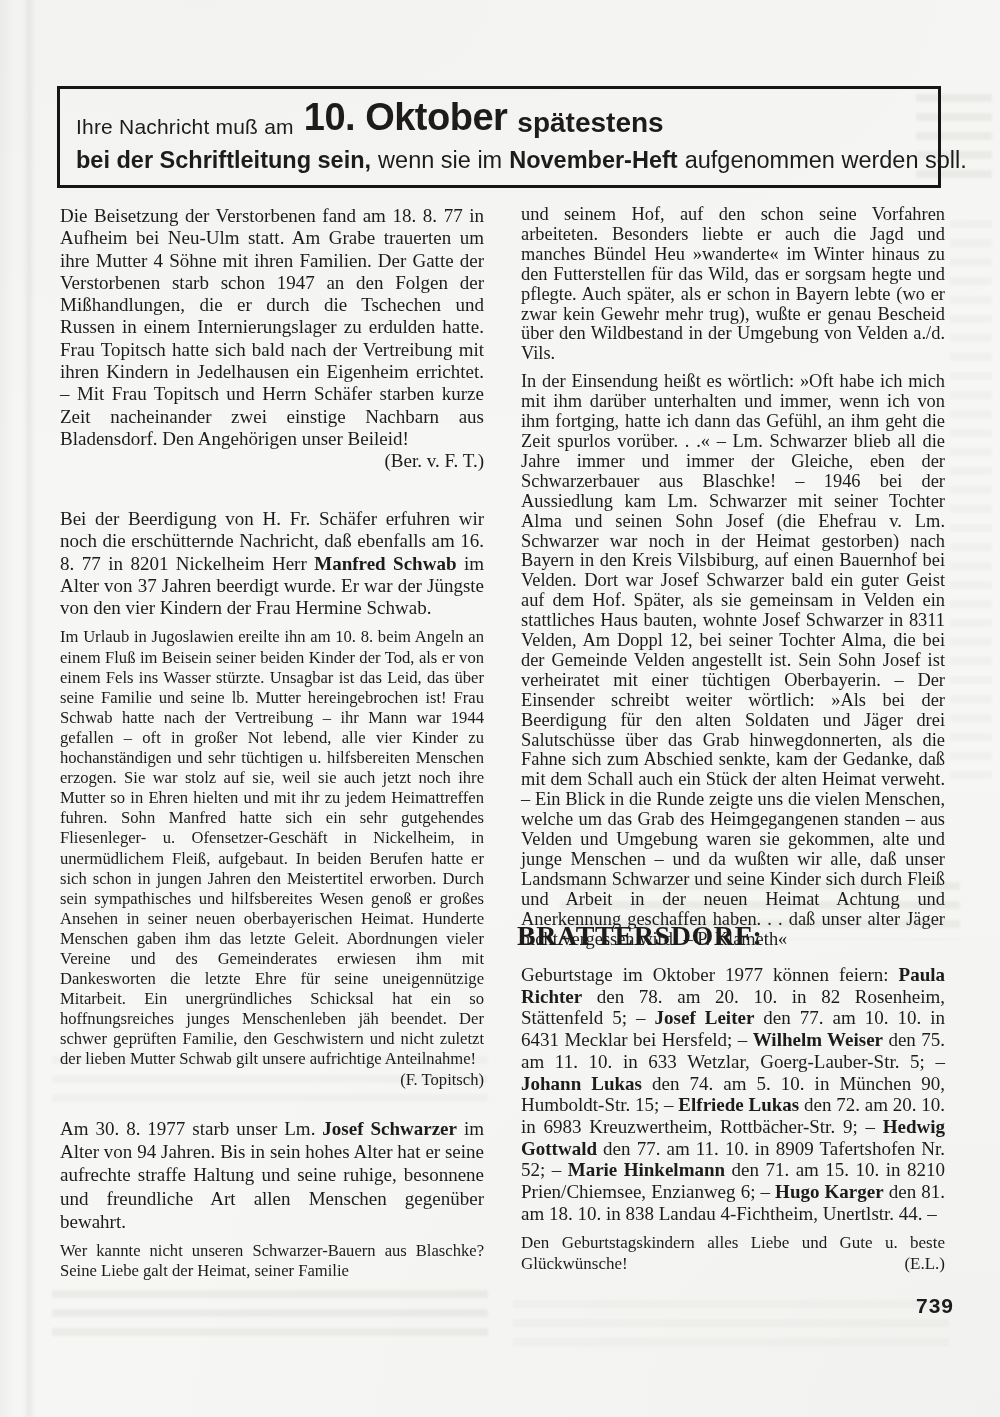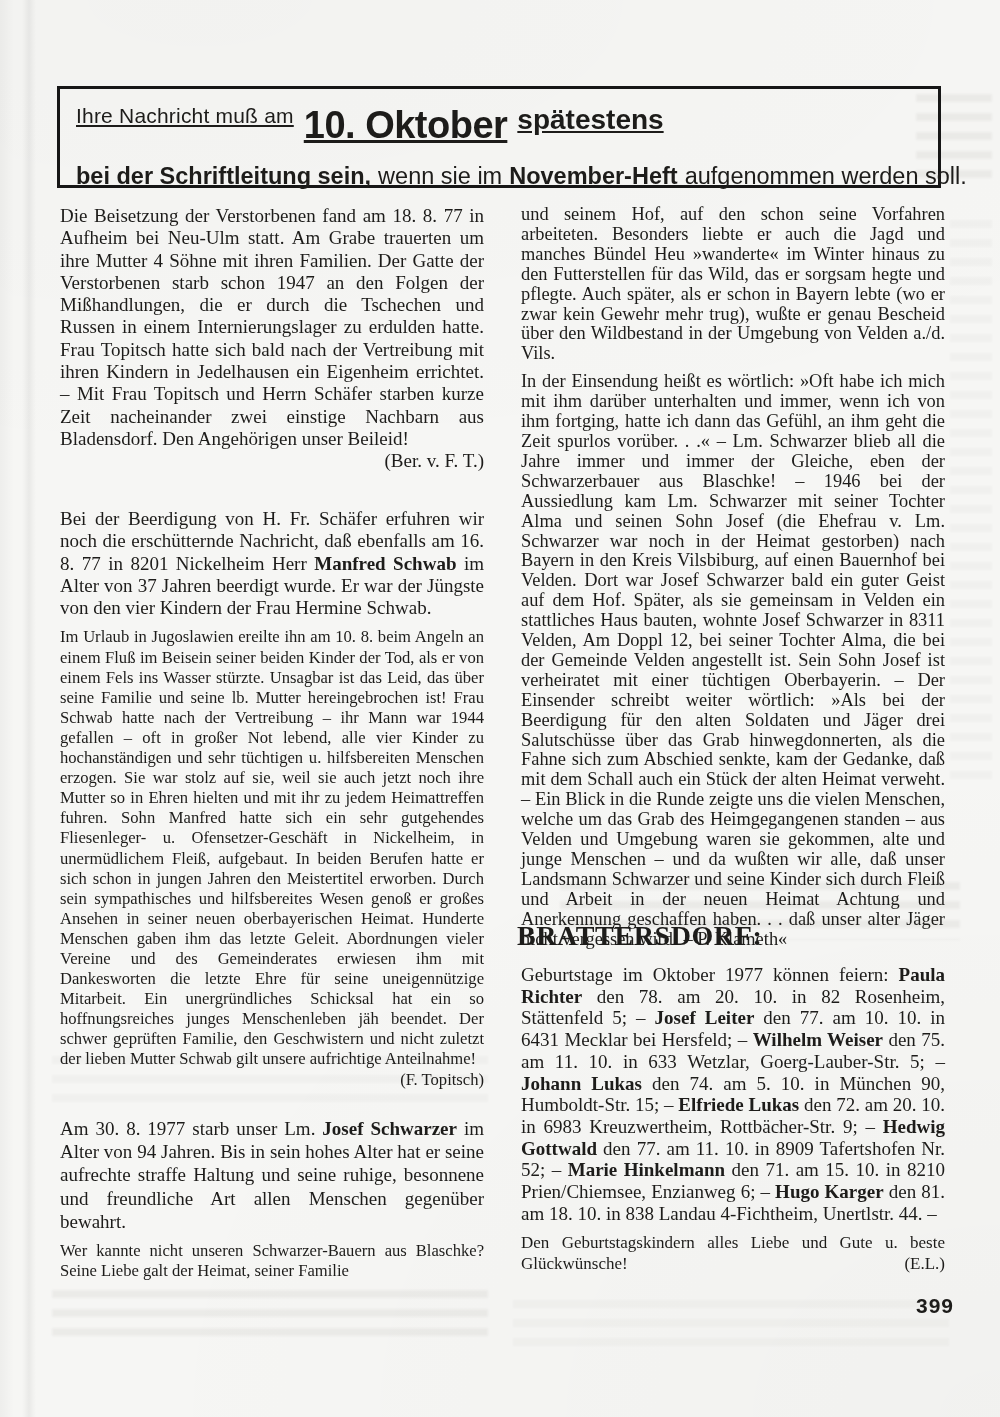--- a/index.html
+++ b/index.html
@@ -25,29 +25,29 @@
   }
   
   .notice-box{
     position:absolute;left:57px;top:86px;width:846px;height:96px;
     border:3px solid #161616;
     font-family:"Liberation Sans", sans-serif;
     padding:0 16px;
     box-sizing:content-box;
   }
   .notice-line1{
-    display:flex;align-items:flex-start;gap:10px;
-    margin-top:15px;white-space:nowrap;text-decoration:underline;
+    display:flex;align-items:flex-end;gap:10px;
+    margin-top:7px;white-space:nowrap;
   }
   .nl1-pre{font-size:21px;font-weight:500;letter-spacing:.2px;}
   .nl1-date{font-size:38px;font-weight:bold;letter-spacing:-.5px;}
   .nl1-post{font-size:28px;font-weight:bold;}
   .notice-line2{
     display:flex;align-items:baseline;gap:7px;
-    margin-top:16px;white-space:nowrap;font-size:23.5px;
+    margin-top:8px;white-space:nowrap;font-size:23.5px;
   }
   .bold{font-weight:bold;}
   
   .col{position:absolute;width:440px;}
   .para{
     text-align:justify;
     font-size:19px;line-height:22.3px;
     margin:8px;
   }
   .para + .para{margin-top:0;font-family:Liberation Serif, serif;}
@@ -121,14 +121,14 @@
     <p class="para rc-para">und seinem Hof, auf den schon seine Vorfahren arbeiteten. Besonders liebte er auch die Jagd und manches Bündel Heu »wanderte« im Winter hinaus zu den Futterstellen für das Wild, das er sorgsam hegte und pflegte. Auch später, als er schon in Bayern lebte (wo er zwar kein Gewehr mehr trug), wußte er genau Bescheid über den Wildbestand in der Umgebung von Velden a./d. Vils.</p>
     <p class="para rc-para">In der Einsendung heißt es wörtlich: »Oft habe ich mich mit ihm darüber unterhalten und immer, wenn ich von ihm fortging, hatte ich dann das Gefühl, an ihm geht die Zeit spurlos vorüber. . .« – Lm. Schwarzer blieb all die Jahre immer und immer der Gleiche, eben der Schwarzerbauer aus Blaschke! – 1946 bei der Aussiedlung kam Lm. Schwarzer mit seiner Tochter Alma und seinen Sohn Josef (die Ehefrau v. Lm. Schwarzer war noch in der Heimat gestorben) nach Bayern in den Kreis Vilsbiburg, auf einen Bauernhof bei Velden. Dort war Josef Schwarzer bald ein guter Geist auf dem Hof. Später, als sie gemeinsam in Velden ein stattliches Haus bauten, wohnte Josef Schwarzer in 8311 Velden, Am Doppl 12, bei seiner Tochter Alma, die bei der Gemeinde Velden angestellt ist. Sein Sohn Josef ist verheiratet mit einer tüchtigen Oberbayerin. – Der Einsender schreibt weiter wörtlich: »Als bei der Beerdigung für den alten Soldaten und Jäger drei Salutschüsse über das Grab hinwegdonnerten, als die Fahne sich zum Abschied senkte, kam der Gedanke, daß mit dem Schall auch ein Stück der alten Heimat verweht. – Ein Blick in die Runde zeigte uns die vielen Menschen, welche um das Grab des Heimgegangenen standen – aus Velden und Umgebung waren sie gekommen, alte und junge Menschen – und da wußten wir alle, daß unser Landsmann Schwarzer und seine Kinder sich durch Fleiß und Arbeit in der neuen Heimat Achtung und Anerkennung geschaffen haben. . . daß unser alter Jäger nicht vergessen wird! – P. Klameth«</p>
   </div>
 
   <div class="col" style="left:513px;top:916px;">
     <h2 class="heading">BRATTERSDORF:</h2>
     <p class="para bday" style="margin-top:12px;"><span>Geburtstage im Oktober 1977 können feiern: </span><span class="b">Paula Richter</span><span> den 78. am 20. 10. in 82 Rosenheim, Stättenfeld 5; – </span><span class="b">Josef Leiter</span><span> den 77. am 10. 10. in 6431 Mecklar bei Hersfeld; – </span><span class="b">Wilhelm Weiser</span><span> den 75. am 11. 10. in 633 Wetzlar, Goerg-Lauber-Str. 5; – </span><span class="b">Johann Lukas</span><span> den 74. am 5. 10. in München 90, Humboldt-Str. 15; – </span><span class="b">Elfriede Lukas</span><span> den 72. am 20. 10. in 6983 Kreuzwertheim, Rottbächer-Str. 9; – </span><span class="b">Hedwig Gottwald</span><span> den 77. am 11. 10. in 8909 Tafertshofen Nr. 52; – </span><span class="b">Marie Hinkelmann</span><span> den 71. am 15. 10. in 8210 Prien/Chiemsee, Enzianweg 6; – </span><span class="b">Hugo Karger</span><span> den 81. am 18. 10. in 838 Landau 4-Fichtheim, Unertlstr. 44. –</span></p>
     <p class="para closing"><span>Den Geburtstagskindern alles Liebe und Gute u. beste Glückwünsche!</span><span class="sig">(E.L.)</span></p>
   </div>
 
-  <div class="page-number">399</div>
+  <div class="page-number">739</div>
 </div>
 
 </body></html>

